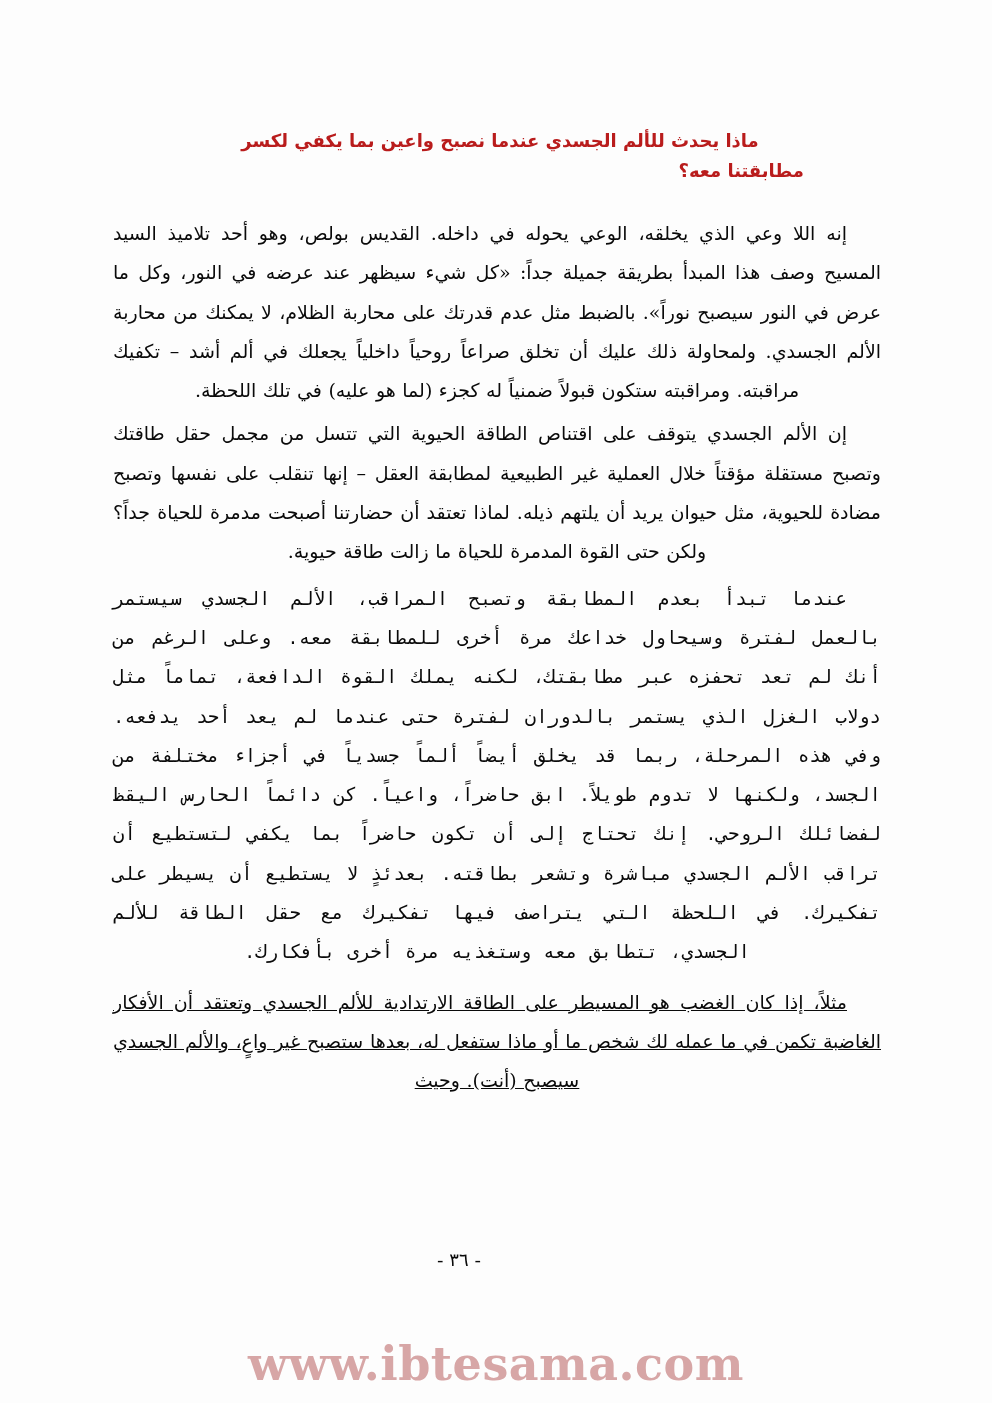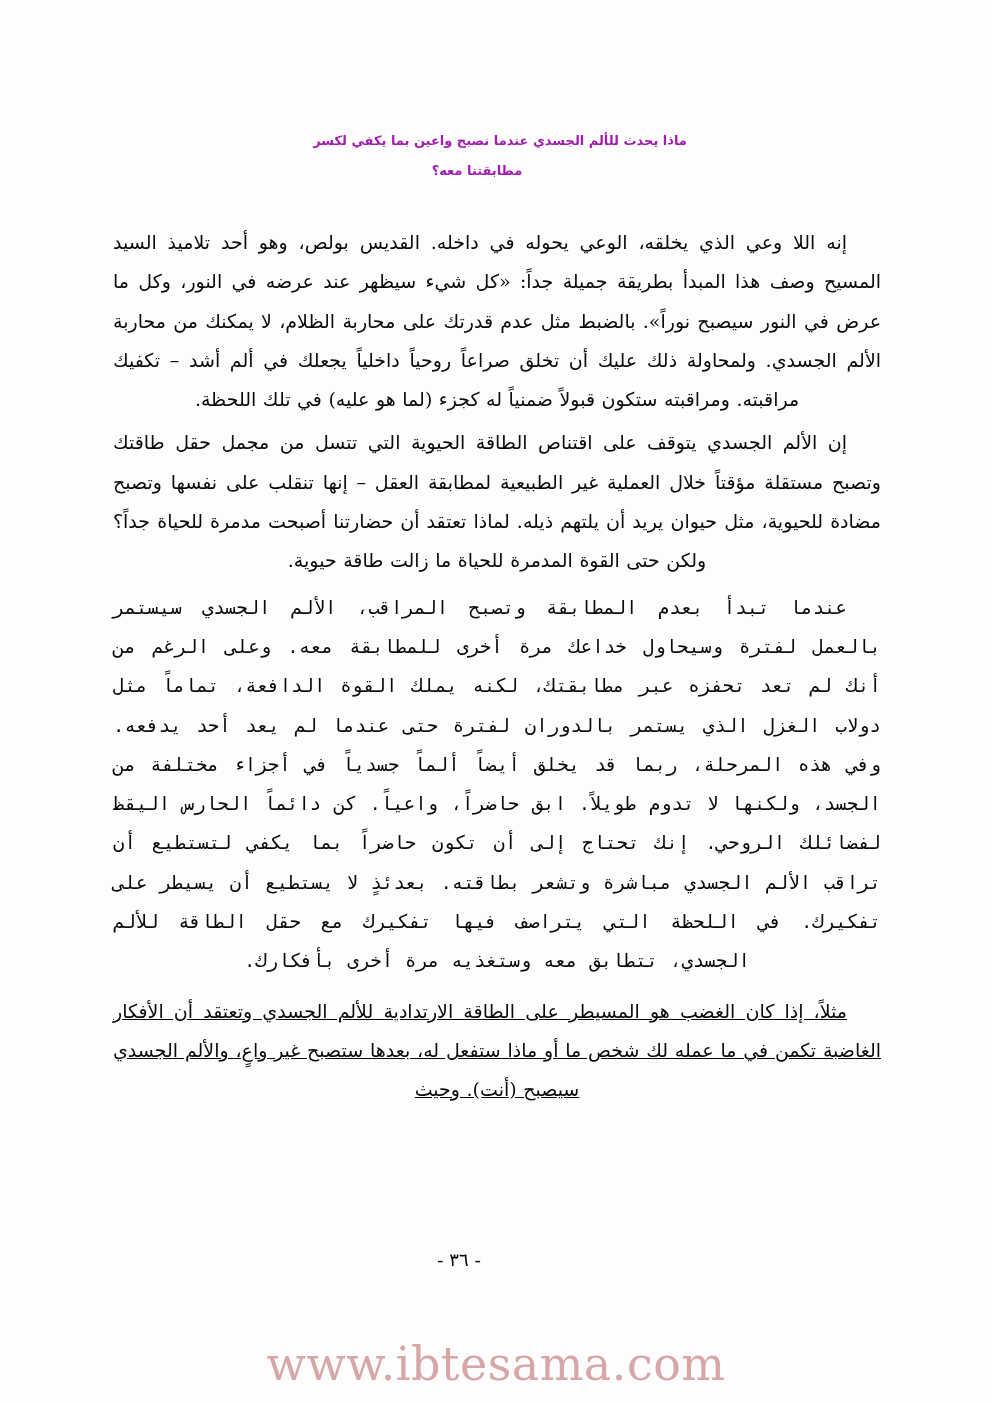--- a/index.html
+++ b/index.html
@@ -25,41 +25,41 @@
   .title-block {
     position: absolute;
     top: 126px;
     left: 150px;
     width: 700px;
     text-align: center;
     direction: rtl;
   }
   .title-line {
     font-family: "DejaVu Sans", sans-serif;
-    font-size: 13px;
+    font-size: 18px;
     font-weight: 700;
-    color: #a21caf;
+    color: #b91c1c;
     line-height: 30px;
     letter-spacing: -0.2px;
     white-space: nowrap;
   }
   .title-line.l2 {
     padding-right: 46px;
+    text-align: right;
   }
 
   
   .body-block {
     position: absolute;
     top: 214px;
     left: 113px;
     width: 768px;
     direction: rtl;
     text-align: justify;
     text-justify: inter-word;
-    margin-top: 9px;
   }
   .para {
     font-family: "DejaVu Serif", "DejaVu Sans", serif;
     font-size: 19px;
     color: #0a0a0a;
     line-height: 39.3px;
     margin: 0 0 2px 0;
     text-align: justify;
     text-align-last: center;
     text-indent: 34px;
@@ -85,21 +85,21 @@
 
   
   .watermark {
     position: absolute;
     top: 1337px;
     left: 0;
     width: 992px;
     text-align: center;
     font-family: "DejaVu Serif", "Liberation Serif", serif;
     font-size: 46px;
-    font-weight: 400;
+    font-weight: 700;
     color: #d7a6a6;
     letter-spacing: 0.5px;
     direction: ltr;
     user-select: none;
   }
 </style>
 </head>
 <body>
 
 <div class="page">

